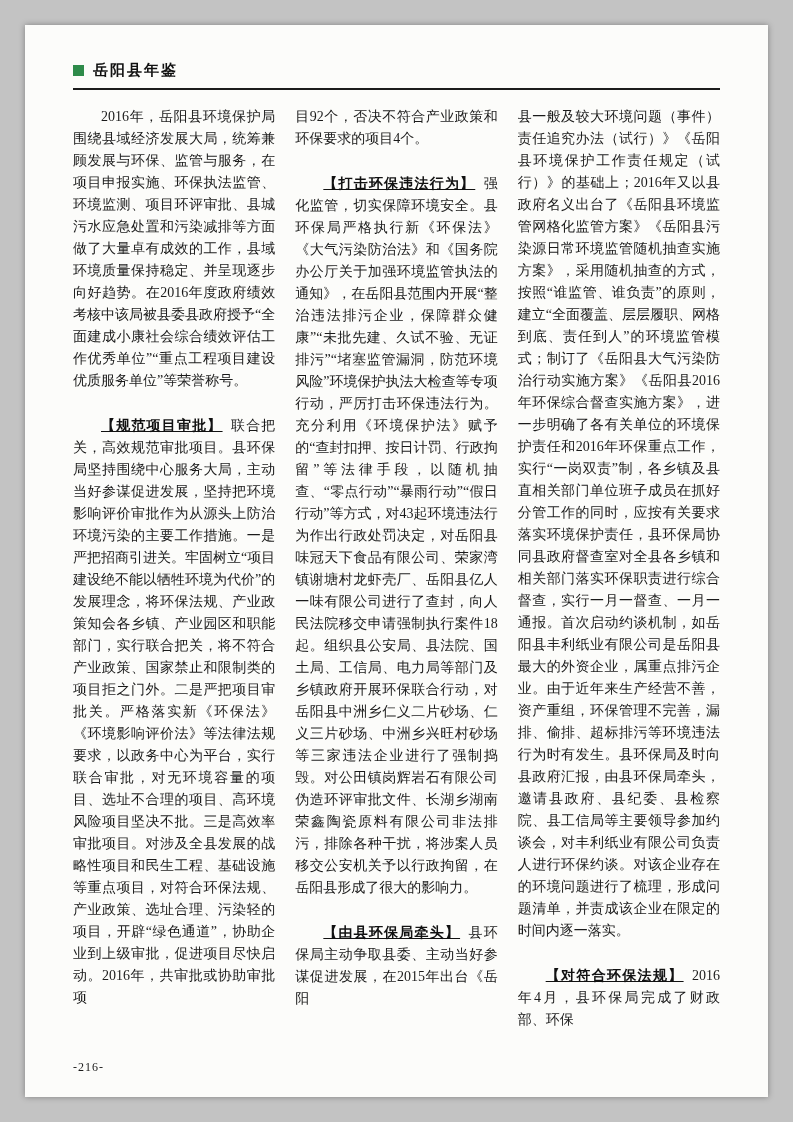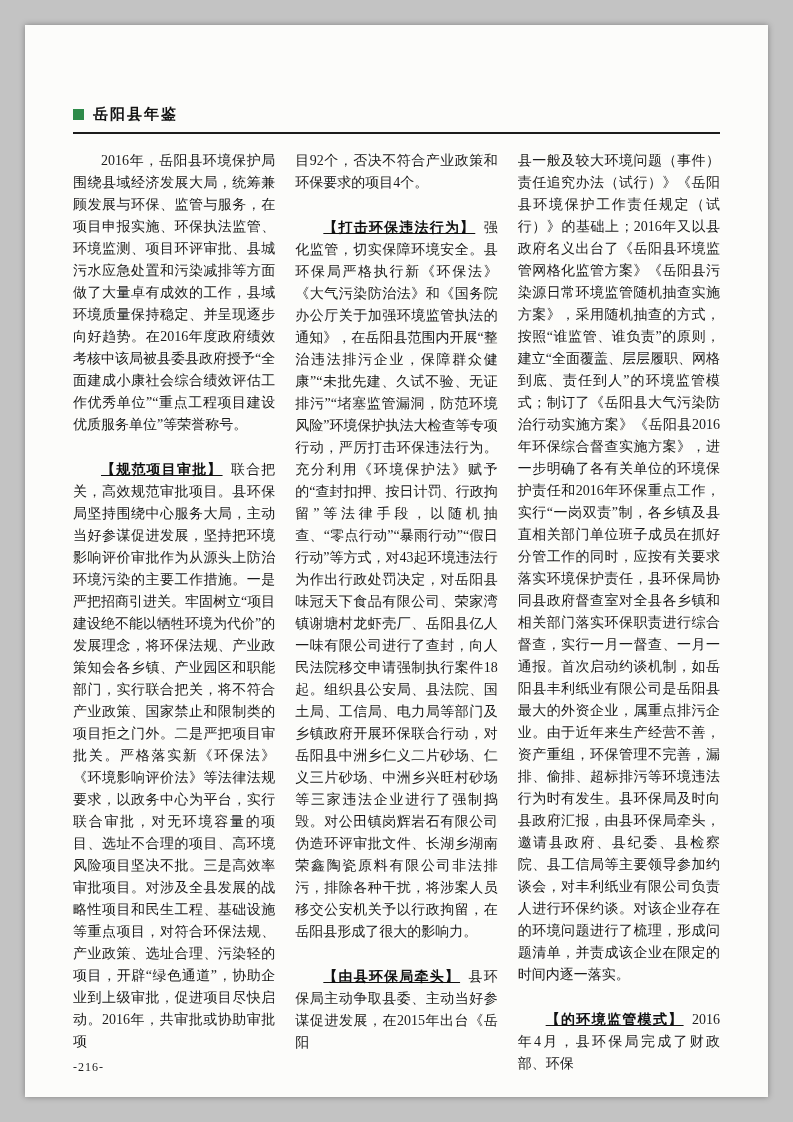--- a/index.html
+++ b/index.html
@@ -22,21 +22,21 @@
   .page {
     width: 100%;
     height: 100%;
     box-sizing: border-box;
     background: #fcfcfa;
     box-shadow: 0 0 6px rgba(0,0,0,0.35);
     padding: 36px 48px 26px 48px;
     position: relative;
     overflow: hidden;
   }
-  .page-header { margin-bottom: 16px; margin-top: 44px; }
+  .page-header { margin-bottom: 16px; }
   .header-row {
     display: flex;
     align-items: center;
     gap: 9px;
   }
   .green-square {
     width: 11px;
     height: 11px;
     background: #2e8b4a;
     display: inline-block;
@@ -113,21 +113,21 @@
       </section>
 
       <section class="col">
         <p class="para no-indent"><span>目92个，否决不符合产业政策和环保要求的项目4个。</span></p>
         <p class="para"><span class="entry-head">【打击环保违法行为】</span><span>强化监管，切实保障环境安全。县环保局严格执行新《环保法》《大气污染防治法》和《国务院办公厅关于加强环境监管执法的通知》，在岳阳县范围内开展“整治违法排污企业，保障群众健康”“未批先建、久试不验、无证排污”“堵塞监管漏洞，防范环境风险”环境保护执法大检查等专项行动，严厉打击环保违法行为。充分利用《环境保护法》赋予的“查封扣押、按日计罚、行政拘留”等法律手段，以随机抽查、“零点行动”“暴雨行动”“假日行动”等方式，对43起环境违法行为作出行政处罚决定，对岳阳县味冠天下食品有限公司、荣家湾镇谢塘村龙虾壳厂、岳阳县亿人一味有限公司进行了查封，向人民法院移交申请强制执行案件18起。组织县公安局、县法院、国土局、工信局、电力局等部门及乡镇政府开展环保联合行动，对岳阳县中洲乡仁义二片砂场、仁义三片砂场、中洲乡兴旺村砂场等三家违法企业进行了强制捣毁。对公田镇岗辉岩石有限公司伪造环评审批文件、长湖乡湖南荣鑫陶瓷原料有限公司非法排污，排除各种干扰，将涉案人员移交公安机关予以行政拘留，在岳阳县形成了很大的影响力。</span></p>
         <p class="para"><span class="entry-head">【由县环保局牵头】</span><span>县环保局主动争取县委、主动当好参谋促进发展，在2015年出台《岳阳</span></p>
       </section>
 
       <section class="col">
         <p class="para no-indent"><span>县一般及较大环境问题（事件）责任追究办法（试行）》《岳阳县环境保护工作责任规定（试行）》的基础上；2016年又以县政府名义出台了《岳阳县环境监管网格化监管方案》《岳阳县污染源日常环境监管随机抽查实施方案》，采用随机抽查的方式，按照“谁监管、谁负责”的原则，建立“全面覆盖、层层履职、网格到底、责任到人”的环境监管模式；制订了《岳阳县大气污染防治行动实施方案》《岳阳县2016年环保综合督查实施方案》，进一步明确了各有关单位的环境保护责任和2016年环保重点工作，实行“一岗双责”制，各乡镇及县直相关部门单位班子成员在抓好分管工作的同时，应按有关要求落实环境保护责任，县环保局协同县政府督查室对全县各乡镇和相关部门落实环保职责进行综合督查，实行一月一督查、一月一通报。首次启动约谈机制，如岳阳县丰利纸业有限公司是岳阳县最大的外资企业，属重点排污企业。由于近年来生产经营不善，资产重组，环保管理不完善，漏排、偷排、超标排污等环境违法行为时有发生。县环保局及时向县政府汇报，由县环保局牵头，邀请县政府、县纪委、县检察院、县工信局等主要领导参加约谈会，对丰利纸业有限公司负责人进行环保约谈。对该企业存在的环境问题进行了梳理，形成问题清单，并责成该企业在限定的时间内逐一落实。</span></p>
-        <p class="para"><span class="entry-head">【的环境监管模式】</span><span>2016年4月，县环保局完成了财政部、环保</span></p>
+        <p class="para"><span class="entry-head">【对符合环保法规】</span><span>2016年4月，县环保局完成了财政部、环保</span></p>
       </section>
 
     </main>
 
     <footer class="page-footer">
       <span class="page-number">-216-</span>
     </footer>
 
   </div>
 </div>

